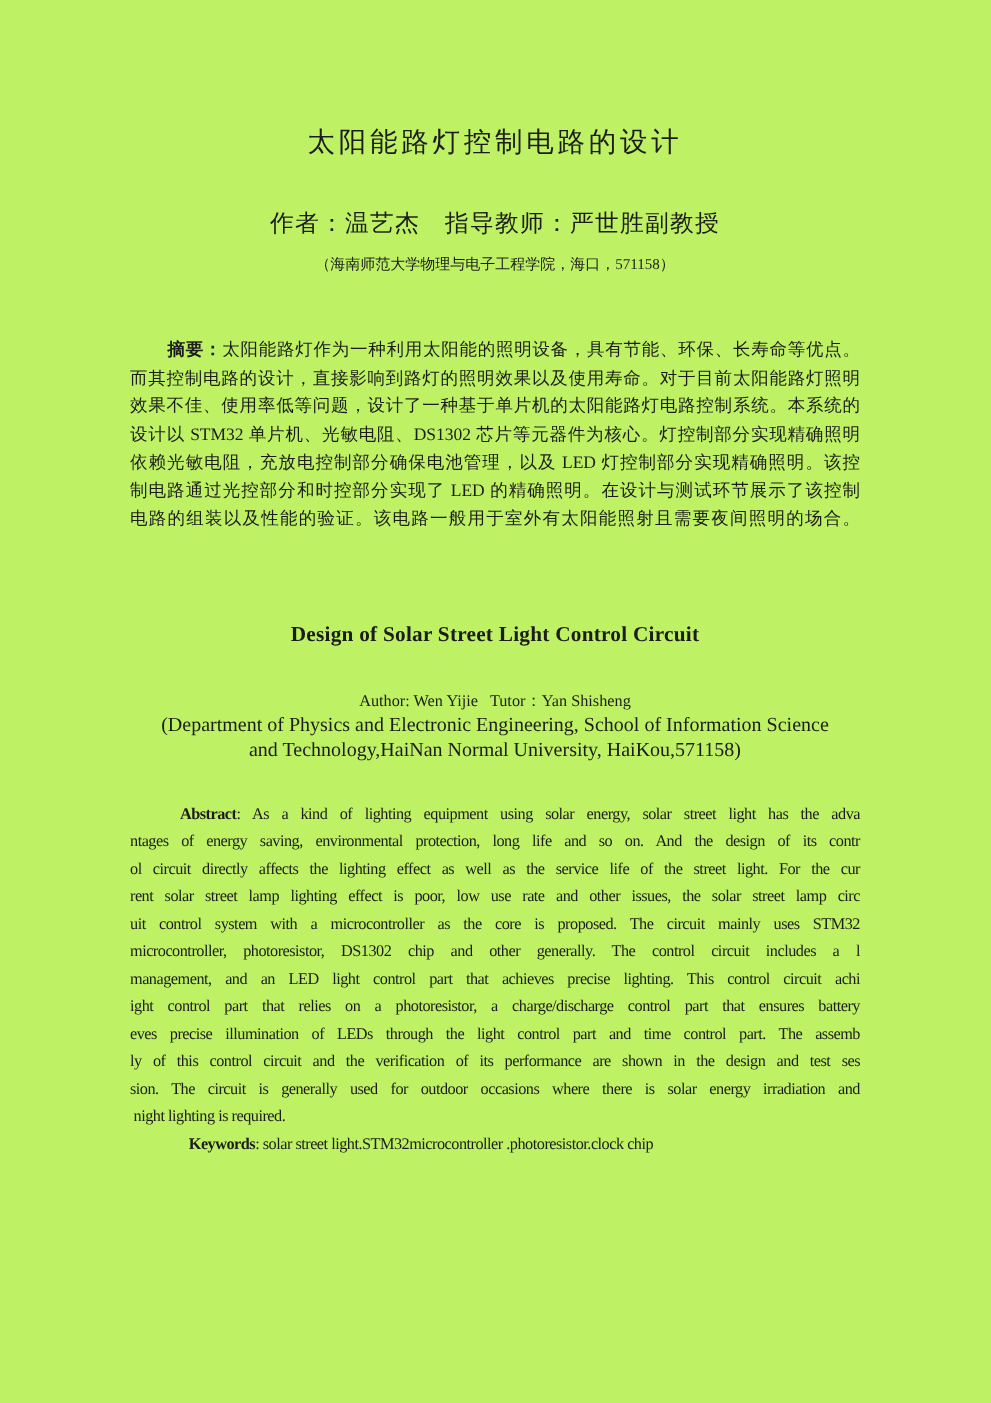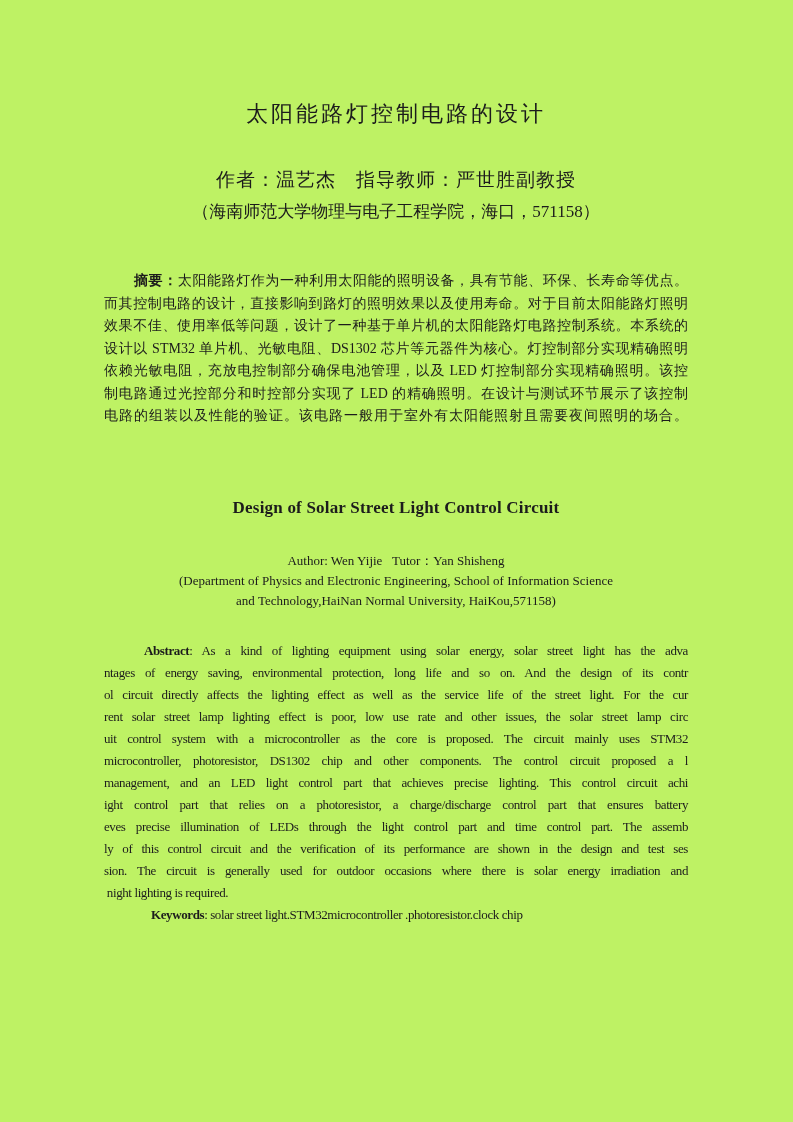--- a/index.html
+++ b/index.html
@@ -26,21 +26,21 @@
   .byline-cn {
     margin-top: 40px;
     font-size: 19px;
     line-height: 24px;
     letter-spacing: 1px;
     text-align: center;
     white-space: pre-wrap;
   }
   .affil-cn {
     margin-top: 10px;
-    font-size: 17px;
+    font-size: 12px;
     line-height: 19px;
     text-align: center;
   }
 
   .abstract-cn {
     margin-top: 49px;
     font-size: 14px;
     line-height: 22.5px;
   }
   .cn-line { text-align: justify; text-align-last: justify; }
@@ -56,21 +56,21 @@
     text-align: center;
   }
   .byline-en {
     margin-top: 29px;
     font-size: 13px;
     line-height: 20px;
     text-align: center;
     white-space: pre-wrap;
   }
   .affil-en {
-    font-size: 13px;
+    font-size: 16px;
     line-height: 20px;
     text-align: center;
   }
 
   .abstract-en {
     margin-top: 29px;
     font-size: 13px;
     line-height: 22px;
     letter-spacing: -0.4px;
   }
@@ -111,21 +111,21 @@
       <div>(Department of Physics and Electronic Engineering, School of Information Science</div>
       <div>and Technology,HaiNan Normal University, HaiKou,571158)</div>
     </div>
 
     <div class="abstract-en">
       <div class="en-line en-first"><b>Abstract</b><span>: As a kind of lighting equipment using solar energy, solar street light has the adva</span></div>
       <div class="en-line">ntages of energy saving, environmental protection, long life and so on. And the design of its contr</div>
       <div class="en-line">ol circuit directly affects the lighting effect as well as the service life of the street light. For the cur</div>
       <div class="en-line">rent solar street lamp lighting effect is poor, low use rate and other issues, the solar street lamp circ</div>
       <div class="en-line">uit control system with a microcontroller as the core is proposed. The circuit mainly uses STM32</div>
-      <div class="en-line">microcontroller, photoresistor, DS1302 chip and other components. The control circuit proposed a l</div>
+      <div class="en-line">microcontroller, photoresistor, DS1302 chip and other generally. The control circuit includes a l</div>
       <div class="en-line">management, and an LED light control part that achieves precise lighting. This control circuit achi</div>
       <div class="en-line">ight control part that relies on a photoresistor, a charge/discharge control part that ensures battery</div>
       <div class="en-line">eves precise illumination of LEDs through the light control part and time control part. The assemb</div>
       <div class="en-line">ly of this control circuit and the verification of its performance are shown in the design and test ses</div>
       <div class="en-line">sion. The circuit is generally used for outdoor occasions where there is solar energy irradiation and</div>
       <div class="en-short"> night lighting is required.</div>
       <div class="en-keywords"><b>Keywords</b><span>: solar street light.STM32microcontroller .photoresistor.clock chip</span></div>
     </div>
 
   </div>

